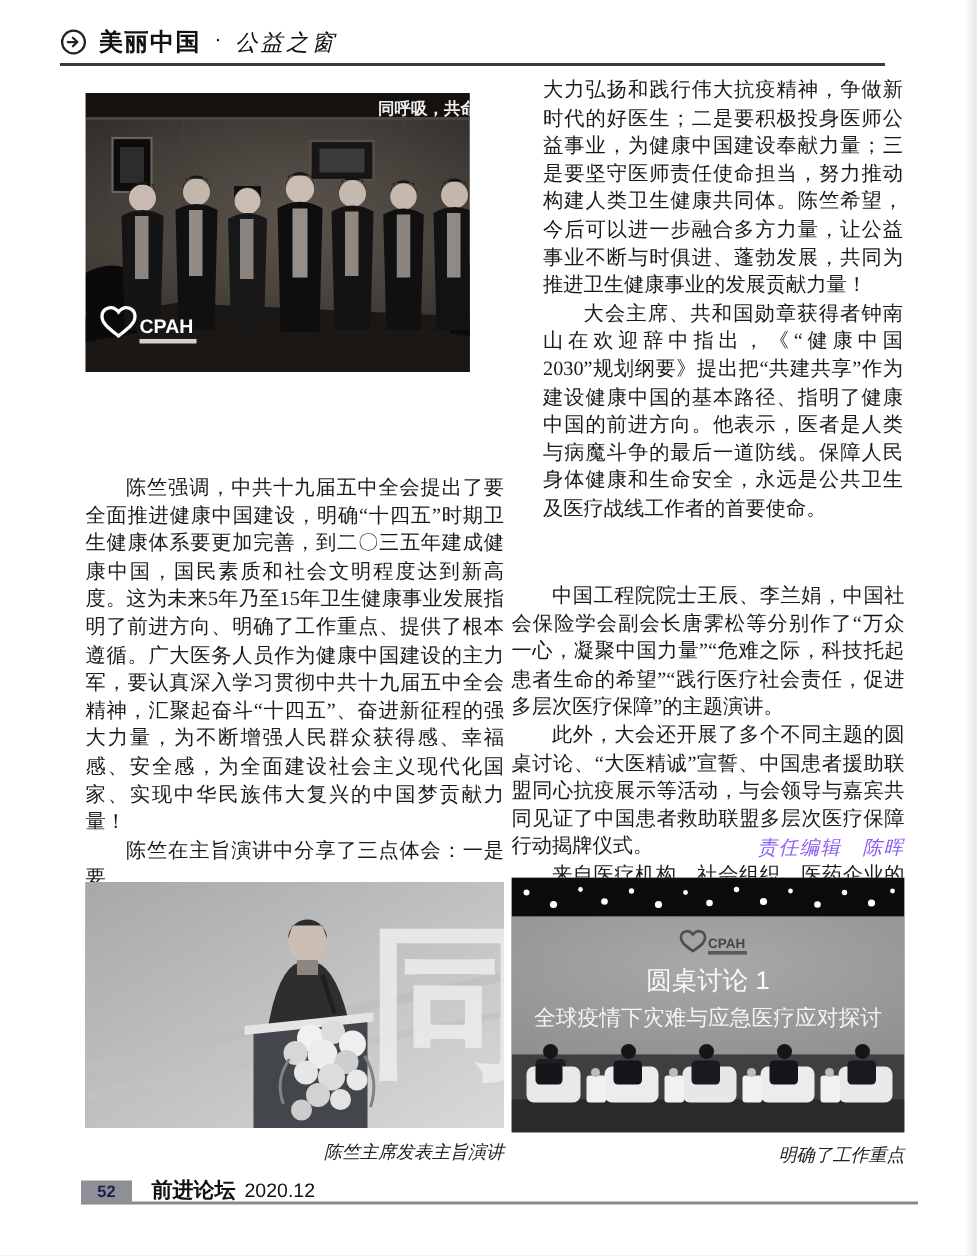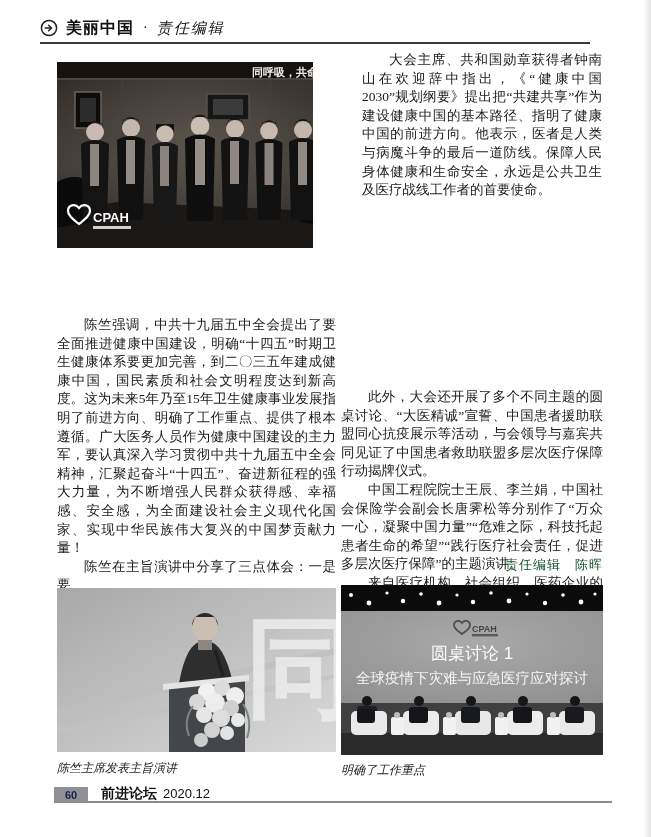--- a/index.html
+++ b/index.html
@@ -23,26 +23,26 @@
   .section-name{font-family:"Liberation Serif",serif;font-style:italic;
     font-size:15px;color:#111;letter-spacing:2px;}
   
   .body-text{font-size:13.5px;line-height:18.6px;text-align:justify;color:#1a1a1a;}
   .body-text p{margin:0;}
   .body-text p.indent{text-indent:2em;}
   .left-col-text{position:absolute;left:57px;top:316px;width:279px;}
   .right-col-top{position:absolute;left:362px;top:51px;width:240px;}
   .right-col-bottom{position:absolute;left:341px;top:388px;width:262px;}
   .editor-line{position:absolute;left:341px;top:556px;width:262px;
-    text-align:right;font-size:13px;letter-spacing:1px;color:#14532d;}
+    text-align:right;font-style:italic;font-size:13px;letter-spacing:1px;color:#8b5cf6;}
   
   .photo-caption{font-style:italic;font-size:12px;line-height:17.6px;
     color:#222;text-align:justify;}
   .caption-group{position:absolute;left:57px;top:249px;width:295px;text-indent:2em;}
-  .caption-center{position:absolute;text-align:left;font-style:italic;
+  .caption-center{position:absolute;text-align:right;font-style:italic;
     font-size:12px;color:#222;}
   .caption-keynote{left:57px;top:760px;width:279px;}
   .caption-roundtable{left:341px;top:762px;width:262px;}
   
   .photo{position:absolute;overflow:hidden;background:#777;}
   .photo-group{left:57px;top:62px;width:256px;height:186px;}
   .photo-keynote{left:57px;top:588px;width:279px;height:164px;}
   .photo-roundtable{left:341px;top:585px;width:262px;height:170px;}
   .photo svg{display:block;}
   
@@ -62,21 +62,21 @@
 
   <div class="header">
     <span class="hdr-icon">
       <svg width="18" height="18" viewBox="0 0 18 18">
         <circle cx="9" cy="9" r="7.6" fill="none" stroke="#222" stroke-width="1.5"></circle>
         <path d="M5.2 9 H11.4 M8.6 6.2 L11.6 9 L8.6 11.8" fill="none" stroke="#222" stroke-width="1.5" stroke-linecap="round" stroke-linejoin="round"></path>
       </svg>
     </span>
     <span class="brand">美丽中国</span>
     <span class="hdr-dot">·</span>
-    <span class="section-name">责任编辑</span>
+    <span class="section-name">公益之窗</span>
   </div>
 
   <div class="photo photo-group">
     <svg width="279" height="186" viewBox="0 0 279 186">
       <defs>
         <linearGradient id="wall" x1="0" y1="0" x2="0" y2="1">
           <stop offset="0" stop-color="#23201e"></stop>
             <stop offset="0.55" stop-color="#3a3531"></stop>
             <stop offset="1" stop-color="#181513"></stop>
         </linearGradient>
@@ -156,26 +156,27 @@
     </svg>
   </div>
 
 
   <div class="body-text left-col-text">
     <p class="indent">陈竺强调，中共十九届五中全会提出了要全面推进健康中国建设，明确“十四五”时期卫生健康体系要更加完善，到二〇三五年建成健康中国，国民素质和社会文明程度达到新高度。这为未来5年乃至15年卫生健康事业发展指明了前进方向、明确了工作重点、提供了根本遵循。广大医务人员作为健康中国建设的主力军，要认真深入学习贯彻中共十九届五中全会精神，汇聚起奋斗“十四五”、奋进新征程的强大力量，为不断增强人民群众获得感、幸福感、安全感，为全面建设社会主义现代化国家、实现中华民族伟大复兴的中国梦贡献力量！</p>
     <p class="indent">陈竺在主旨演讲中分享了三点体会：一是要</p>
   </div>
 
   <div class="body-text right-col-top">
+    <p>大力弘扬和践行伟大抗疫精神，争做新时代的好医生；二是要积极投身医师公益事业，为健康中国建设奉献力量；三是要坚守医师责任使命担当，努力推动构建人类卫生健康共同体。陈竺希望，今后可以进一步融合多方力量，让公益事业不断与时俱进、蓬勃发展，共同为推进卫生健康事业的发展贡献力量！</p>
     <p class="indent">大会主席、共和国勋章获得者钟南山在欢迎辞中指出，《“健康中国2030”规划纲要》提出把“共建共享”作为建设健康中国的基本路径、指明了健康中国的前进方向。他表示，医者是人类与病魔斗争的最后一道防线。保障人民身体健康和生命安全，永远是公共卫生及医疗战线工作者的首要使命。</p>
   </div>
 
   <div class="body-text right-col-bottom">
+    <p class="indent">中国工程院院士王辰、李兰娟，中国社会保险学会副会长唐霁松等分别作了“万众一心，凝聚中国力量”“危难之际，科技托起患者生命的希望”“践行医疗社会责任，促进多层次医疗保障”的主题演讲。</p>
     <p class="indent">此外，大会还开展了多个不同主题的圆桌讨论、“大医精诚”宣誓、中国患者援助联盟同心抗疫展示等活动，与会领导与嘉宾共同见证了中国患者救助联盟多层次医疗保障行动揭牌仪式。</p>
-    <p class="indent">中国工程院院士王辰、李兰娟，中国社会保险学会副会长唐霁松等分别作了“万众一心，凝聚中国力量”“危难之际，科技托起患者生命的希望”“践行医疗社会责任，促进多层次医疗保障”的主题演讲。</p>
     <p class="indent">来自医疗机构、社会组织、医药企业的200余名代表及专业人士参加了会议。（中国初级卫生保健基金会供稿）</p>
   </div>
 
   <div class="editor-line">责任编辑　陈晖</div>
 
   <div class="photo photo-keynote">
     <svg width="279" height="164" viewBox="0 0 279 164">
       <defs>
         <linearGradient id="stageBg" x1="0" y1="0" x2="1" y2="1">
           <stop offset="0" stop-color="#a8a8a8"></stop>
@@ -293,17 +294,17 @@
           <circle cx="56" cy="130" r="3"></circle>
           <circle cx="108" cy="130" r="3"></circle>
           <circle cx="160" cy="130" r="3"></circle>
           <circle cx="212" cy="130" r="3"></circle>
         </g>
     </svg>
   </div>
   <div class="caption-center caption-roundtable">明确了工作重点</div>
 
   <div class="footer-line"></div>
-  <div class="page-num-box">60</div>
+  <div class="page-num-box">52</div>
   <div class="journal-name">前进论坛</div>
   <div class="journal-issue">2020.12</div>
 
 </div>
 
 </body></html>

